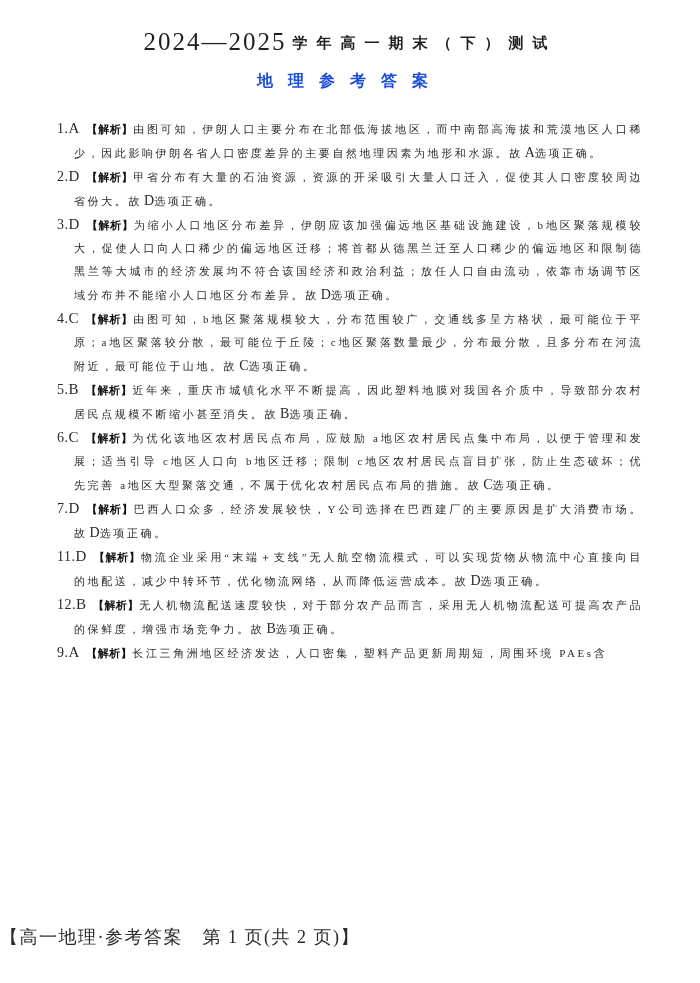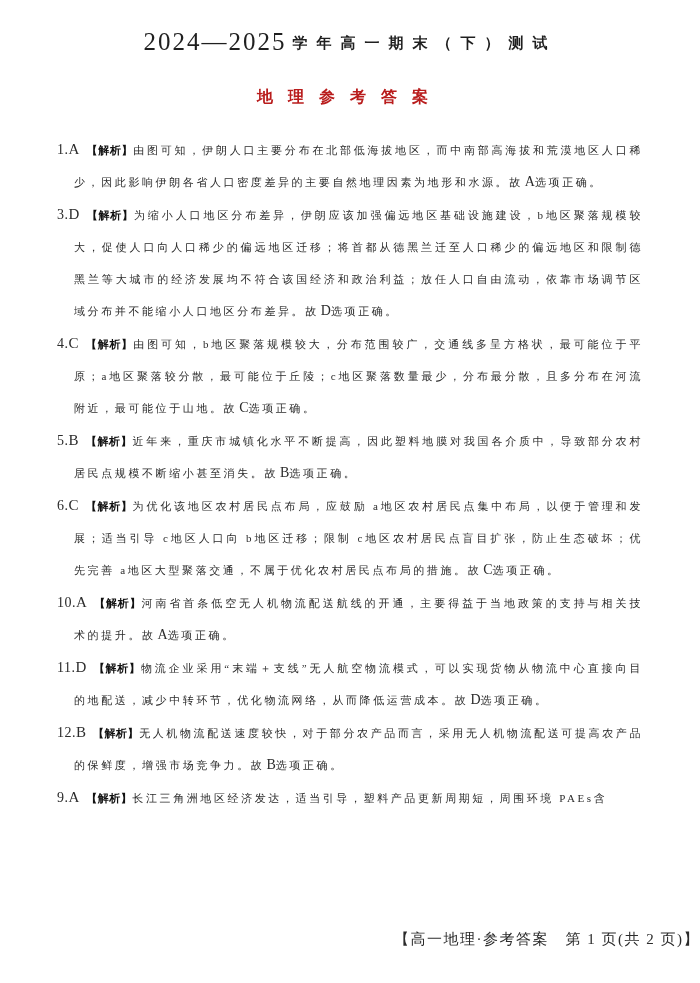--- a/index.html
+++ b/index.html
@@ -30,36 +30,36 @@
     letter-spacing: 2px;
     vertical-align: -2px;
   }
   .title-rest {
     font-size: 15px;
     font-weight: 700;
     letter-spacing: 9px;
     margin-left: 6px;
   }
   .subtitle {
-    margin-top: 31px;
+    margin-top: 15px;
     font-size: 16px;
     font-weight: 700;
     letter-spacing: 15px;
-    color: #b91c1c;
+    color: #1d4ed8;
   }
   main {
     margin: 25px 57px 0 57px;
     width: 586px;
   }
   p.item {
     margin: 0;
     padding-left: 17px;
     text-indent: -17px;
     font-size: 11px;
-    line-height: 32px;
+    line-height: 23px;
     letter-spacing: 2.6px;
     text-align: justify;
     color: #2b2b2b;
   }
   .q-num {
     font-family: "Liberation Serif", serif;
     font-size: 14px;
     letter-spacing: 0.5px;
   }
   .a-letter {
@@ -76,58 +76,59 @@
   .v-letter {
     font-family: "Liberation Serif", serif;
     font-size: 14px;
     letter-spacing: 0;
     margin-left: 2px;
   }
   footer {
     position: absolute;
     left: 0; bottom: 34px;
     width: 100%;
-    text-align: right;
-    font-size: 15px;
+    text-align: left;
+    font-size: 18px;
     letter-spacing: 1.5px;
     color: #2b2b2b;
   }
 </style>
 </head>
 <body>
 
 <div class="page">
 
   <header>
     <div class="title-line">
       <span class="title-year">2024—2025</span><span class="title-rest">学年高一期末（下）测试</span>
     </div>
     <div class="subtitle">地理参考答案</div>
   </header>
 
   <main id="answers">
     <p class="item"><span class="q-num">1.</span><span class="a-letter">A</span><span class="tag">【解析】</span><span class="body">由图可知，伊朗人口主要分布在北部低海拔地区，而中南部高海拔和荒漠地区人口稀少，因此影响伊朗各省人口密度差异的主要自然地理因素为地形和水源。故</span><span class="v-letter">A</span><span class="v-post">选项正确。</span></p>
 
+    <p class="item"><span class="q-num">2.</span><span class="a-letter">D</span><span class="tag">【解析】</span><span class="body">甲省分布有大量的石油资源，资源的开采吸引大量人口迁入，促使其人口密度较周边省份大。故</span><span class="v-letter">D</span><span class="v-post">选项正确。</span></p>
 
     <p class="item"><span class="q-num">3.</span><span class="a-letter">D</span><span class="tag">【解析】</span><span class="body">为缩小人口地区分布差异，伊朗应该加强偏远地区基础设施建设，b地区聚落规模较大，促使人口向人口稀少的偏远地区迁移；将首都从德黑兰迁至人口稀少的偏远地区和限制德黑兰等大城市的经济发展均不符合该国经济和政治利益；放任人口自由流动，依靠市场调节区域分布并不能缩小人口地区分布差异。故</span><span class="v-letter">D</span><span class="v-post">选项正确。</span></p>
 
     <p class="item"><span class="q-num">4.</span><span class="a-letter">C</span><span class="tag">【解析】</span><span class="body">由图可知，b地区聚落规模较大，分布范围较广，交通线多呈方格状，最可能位于平原；a地区聚落较分散，最可能位于丘陵；c地区聚落数量最少，分布最分散，且多分布在河流附近，最可能位于山地。故</span><span class="v-letter">C</span><span class="v-post">选项正确。</span></p>
 
     <p class="item"><span class="q-num">5.</span><span class="a-letter">B</span><span class="tag">【解析】</span><span class="body">近年来，重庆市城镇化水平不断提高，因此塑料地膜对我国各介质中，导致部分农村居民点规模不断缩小甚至消失。故</span><span class="v-letter">B</span><span class="v-post">选项正确。</span></p>
 
     <p class="item"><span class="q-num">6.</span><span class="a-letter">C</span><span class="tag">【解析】</span><span class="body">为优化该地区农村居民点布局，应鼓励 a地区农村居民点集中布局，以便于管理和发展；适当引导 c地区人口向 b地区迁移；限制 c地区农村居民点盲目扩张，防止生态破坏；优先完善 a地区大型聚落交通，不属于优化农村居民点布局的措施。故</span><span class="v-letter">C</span><span class="v-post">选项正确。</span></p>
 
+    <p class="item"><span class="q-num">7.</span><span class="a-letter">D</span><span class="tag">【解析】</span><span class="body">巴西人口众多，经济发展较快，Y公司选择在巴西建厂的主要原因是扩大消费市场。故</span><span class="v-letter">D</span><span class="v-post">选项正确。</span></p>
 
 
 
-    <p class="item"><span class="q-num">10.</span><span class="a-letter">A</span><span class="tag">【解析】</span><span class="body">河南省首条低空无人机物流配送航线的开通，主要得益于当地政策的支持与相关技术的提升。故</span><span class="v-letter">A</span><span class="v-post">选项正确。</span></p>
 
     <p class="item"><span class="q-num">11.</span><span class="a-letter">D</span><span class="tag">【解析】</span><span class="body">物流企业采用“末端＋支线”无人航空物流模式，可以实现货物从物流中心直接向目的地配送，减少中转环节，优化物流网络，从而降低运营成本。故</span><span class="v-letter">D</span><span class="v-post">选项正确。</span></p>
 
     <p class="item"><span class="q-num">12.</span><span class="a-letter">B</span><span class="tag">【解析】</span><span class="body">无人机物流配送速度较快，对于部分农产品而言，采用无人机物流配送可提高农产品的保鲜度，增强市场竞争力。故</span><span class="v-letter">B</span><span class="v-post">选项正确。</span></p>
 
 
-    <p class="item"><span class="q-num">9.</span><span class="a-letter">A</span><span class="tag">【解析】</span><span class="body">长江三角洲地区经济发达，适当引导，塑料产品更新周期短，周围环境 PAEs含</span><span class="v-letter"></span><span class="v-post"></span></p>
+    <p class="item"><span class="q-num">9.</span><span class="a-letter">A</span><span class="tag">【解析】</span><span class="body">长江三角洲地区经济发达，人口密集，塑料产品更新周期短，周围环境 PAEs含</span><span class="v-letter"></span><span class="v-post"></span></p>
   </main>
 
   <footer>【高一地理·参考答案　第 1 页(共 2 页)】</footer>
 
 </div>
 
 </body></html>

